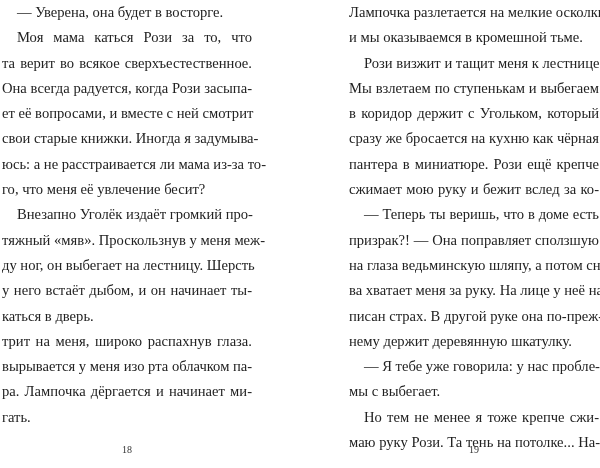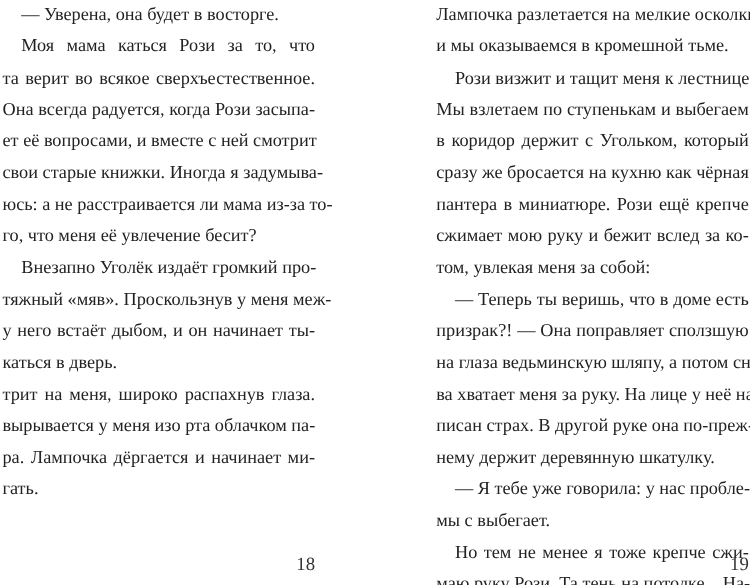--- a/index.html
+++ b/index.html
@@ -10,60 +10,60 @@
       color: #222222;
     }
     .page { position: absolute; top: 0; width: 250px; height: 468px; }
     .page.left { left: 2px; }
     .page.right { left: 349px; }
     .text { font-size: 14.6px; line-height: 25.3px; text-align: justify; }
     .line { display: block; height: 25.3px; white-space: nowrap; text-align-last: justify; }
     .line.last { text-align-last: left; }
     .line.indent { padding-left: 15px; }
     .pagenum {
-      position: absolute; top: 444px; width: 250px; text-align: right;
-      font-size: 15px; color: #333;
+      position: absolute; top: 444px; width: 250px; text-align: center;
+      font-size: 10px; color: #333;
     }
   </style>
 </head>
 <body>
 
 <div class="page left">
   <div class="text" id="left-text">
       <span class="line indent last">— Уверена, она будет в восторге.</span>
       <span class="line indent">Моя мама каться Рози за то, что</span>
       <span class="line">та верит во всякое сверхъестественное.</span>
       <span class="line">Она всегда радуется, когда Рози засыпа-</span>
       <span class="line">ет её вопросами, и вместе с ней смотрит</span>
       <span class="line">свои старые книжки. Иногда я задумыва-</span>
       <span class="line">юсь: а не расстраивается ли мама из-за то-</span>
       <span class="line last">го, что меня её увлечение бесит?</span>
       <span class="line indent">Внезапно Уголёк издаёт громкий про-</span>
       <span class="line">тяжный «мяв». Проскользнув у меня меж-</span>
+      <span class="line">ду ног, он выбегает на лестницу. Шерсть</span>
       <span class="line">у него встаёт дыбом, и он начинает ты-</span>
       <span class="line last">каться в дверь.</span>
       <span class="line">трит на меня, широко распахнув глаза.</span>
       <span class="line">вырывается у меня изо рта облачком па-</span>
       <span class="line">ра. Лампочка дёргается и начинает ми-</span>
       <span class="line last">гать.</span>
     </div>
   <div class="pagenum">18</div>
 </div>
 
 <div class="page right">
   <div class="text" id="right-text">
       <span class="line">Лампочка разлетается на мелкие осколки,</span>
       <span class="line last">и мы оказываемся в кромешной тьме.</span>
       <span class="line indent">Рози визжит и тащит меня к лестнице.</span>
       <span class="line">Мы взлетаем по ступенькам и выбегаем</span>
       <span class="line">в коридор держит с Угольком, который</span>
       <span class="line">сразу же бросается на кухню как чёрная</span>
       <span class="line">пантера в миниатюре. Рози ещё крепче</span>
       <span class="line">сжимает мою руку и бежит вслед за ко-</span>
-      <span class="line last">том, увлекая меня за собой:</span>
       <span class="line indent">— Теперь ты веришь, что в доме есть</span>
       <span class="line">призрак?! — Она поправляет сползшую</span>
       <span class="line">на глаза ведьминскую шляпу, а потом сно-</span>
       <span class="line">ва хватает меня за руку. На лице у неё на-</span>
       <span class="line">писан страх. В другой руке она по-преж-</span>
       <span class="line last">нему держит деревянную шкатулку.</span>
       <span class="line indent">— Я тебе уже говорила: у нас пробле-</span>
       <span class="line last">мы с выбегает.</span>
       <span class="line indent">Но тем не менее я тоже крепче сжи-</span>
       <span class="line">маю руку Рози. Та тень на потолке... На-</span>

